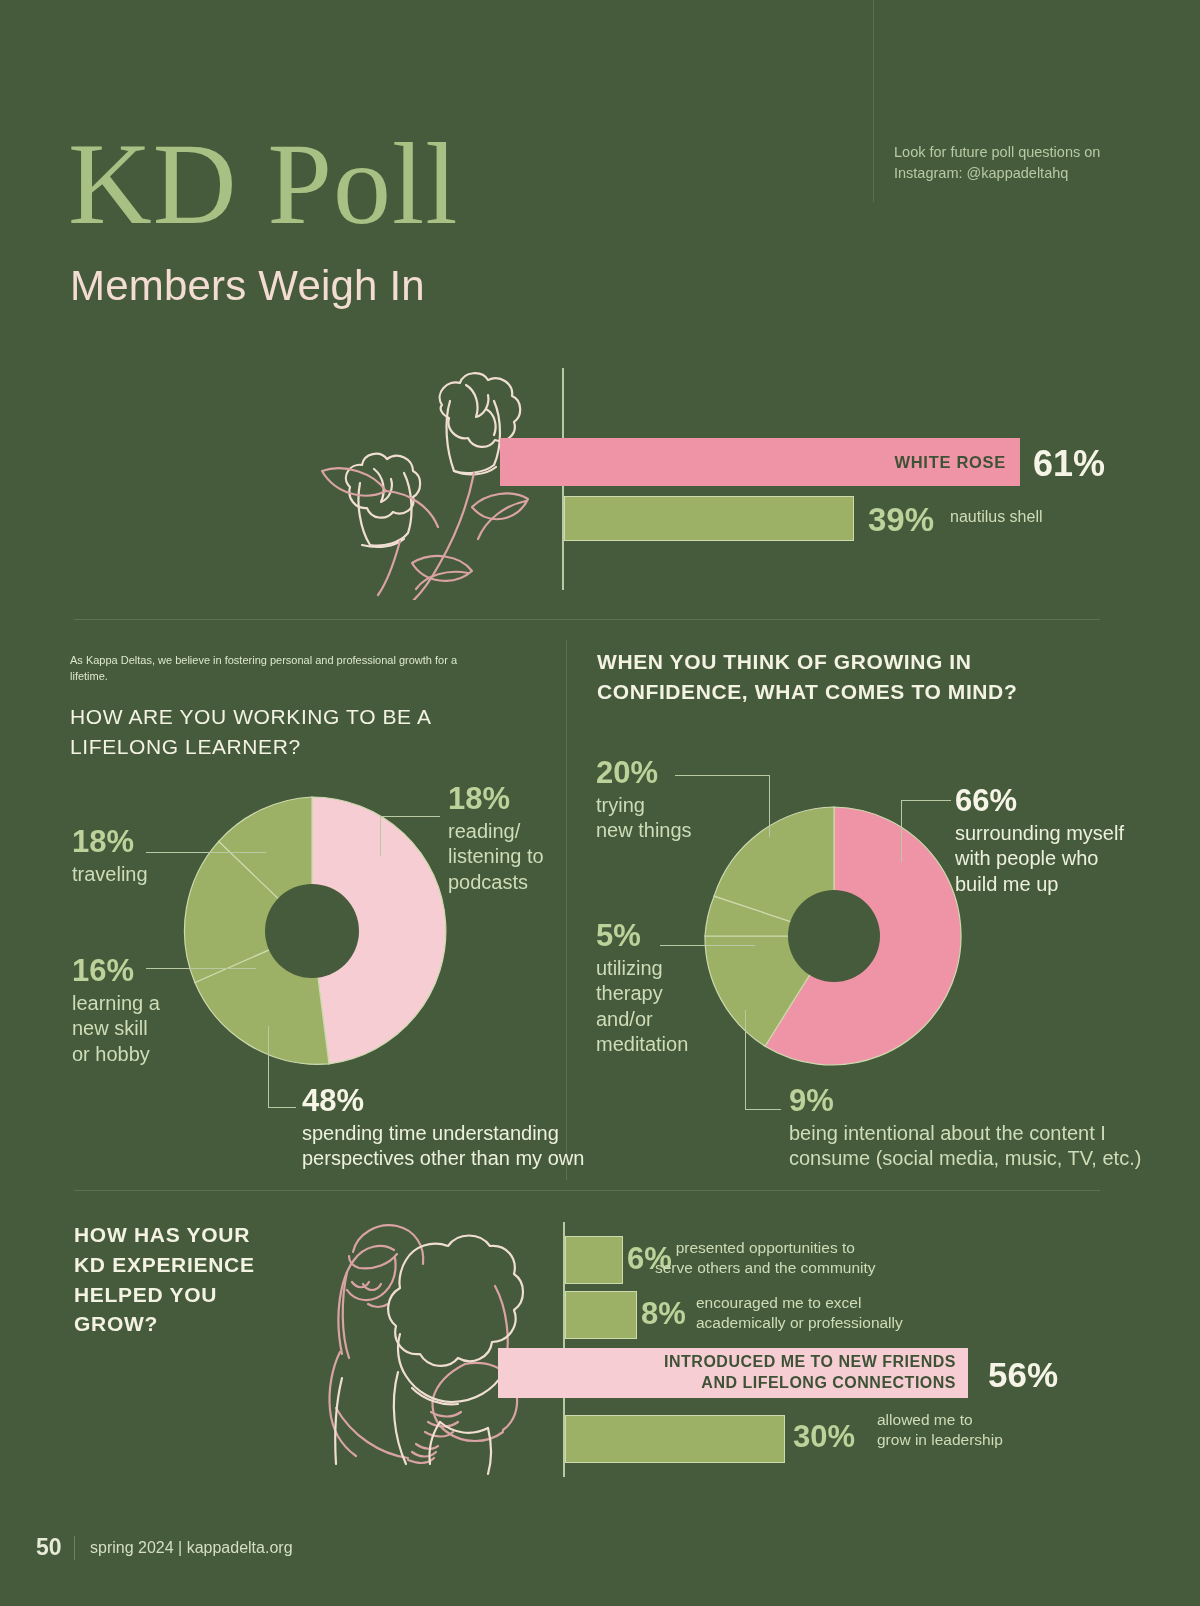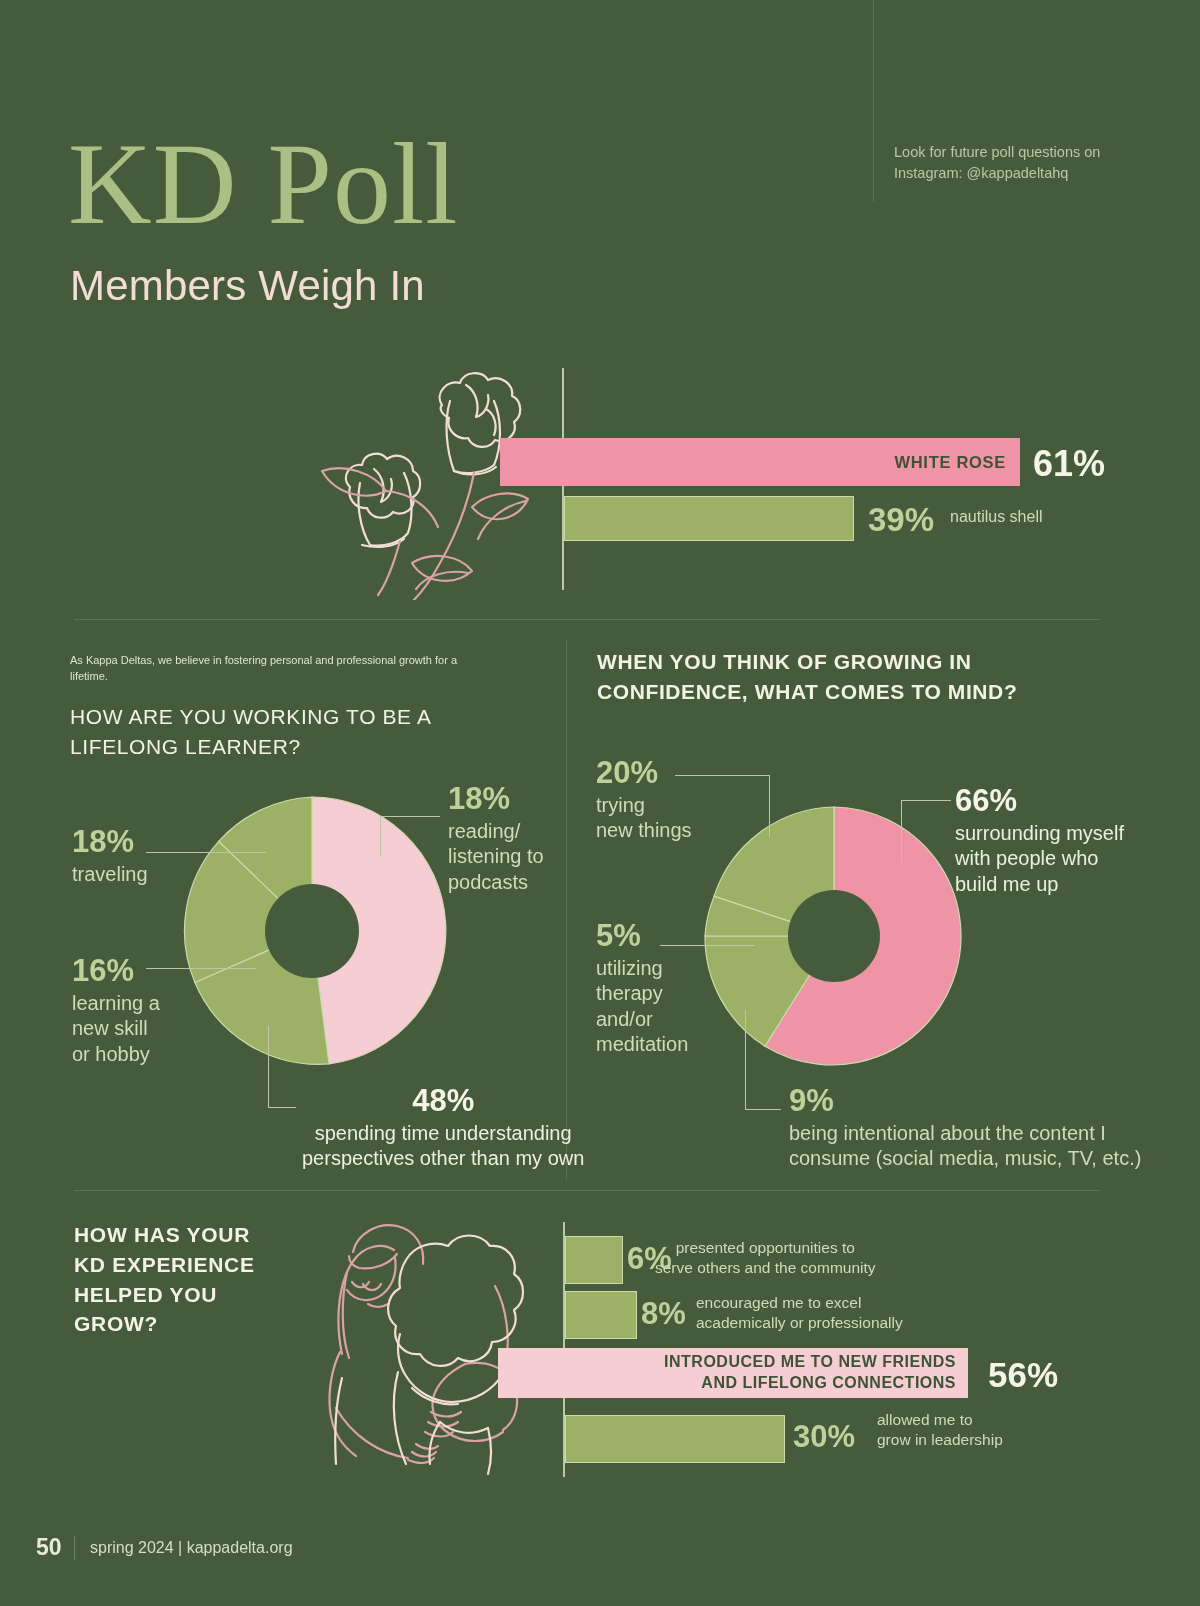--- a/index.html
+++ b/index.html
@@ -249,21 +249,21 @@
 or hobby</span>
   </div>
 
   <div class="lbl green" style="left:448px; top:783px;">
     <span class="pct">18%</span>
     <span class="txt" style="white-space:pre-line;">reading/
 listening to
 podcasts</span>
   </div>
 
-  <div class="lbl cream" style="left:302px; top:1085px;text-align:center;">
+  <div class="lbl cream" style="left:302px; top:1085px;">
     <span class="pct">48%</span>
     <span class="txt" style="white-space:pre-line;">spending time understanding
 perspectives other than my own</span>
   </div>
 
   <div class="donut" style="left:703px; top:805px;">
     <svg width="262" height="262" viewBox="0 0 262 262">
 
       <path d="M131 131 L131 2 A129 129 0 1 1 62.0 241.2 Z" fill="#ef93a6" stroke="#cddaae" stroke-width="1.2"></path>
 

